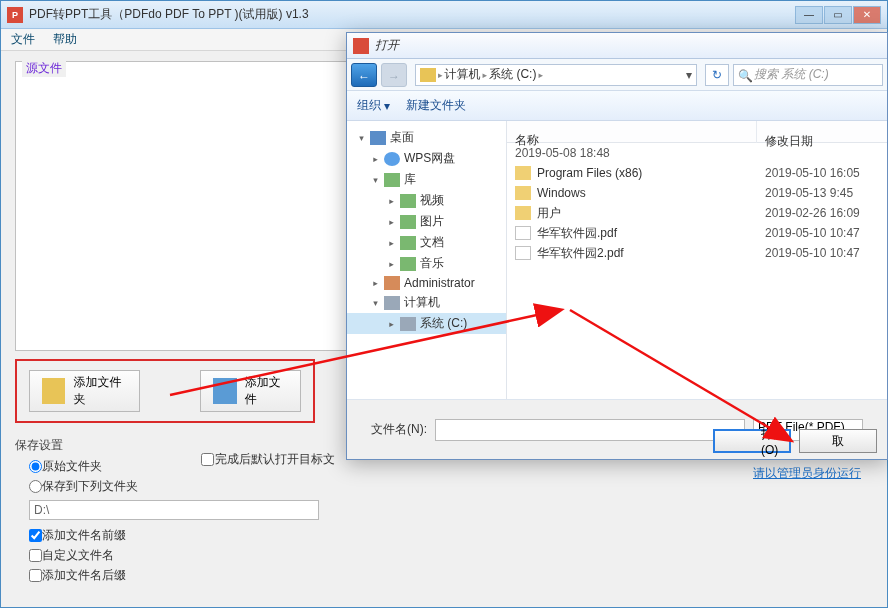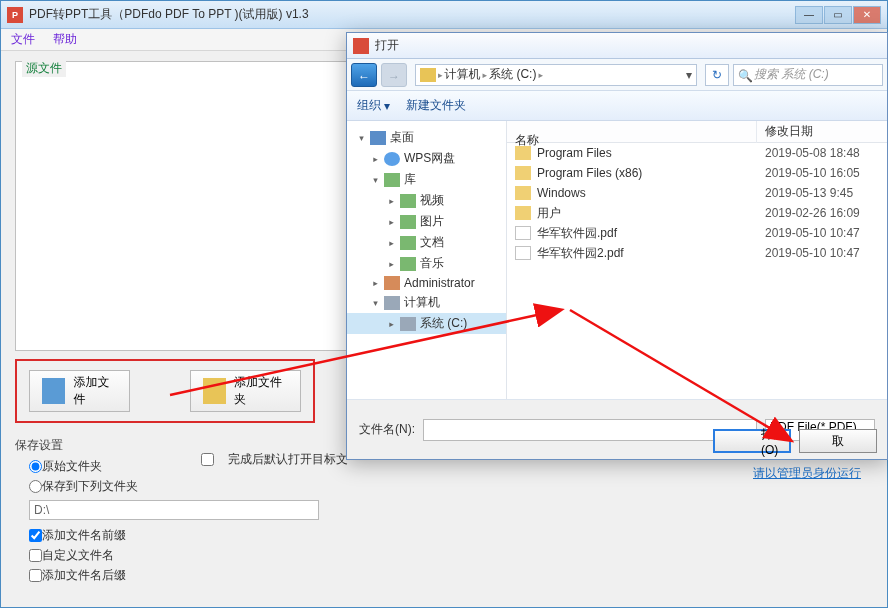--- a/index.html
+++ b/index.html
@@ -8,49 +8,49 @@
 
 .main-window { position: absolute; left: 0; top: 0; width: 888px; height: 608px; border: 1px solid #4a8bc2; background: #f0f0f0; }
 .main-titlebar { height: 28px; background: linear-gradient(#e6f1fb, #c9e0f5); display: flex; align-items: center; padding: 0 6px; border-bottom: 1px solid #9ec3e6; }
 .main-titlebar .app-icon { width: 16px; height: 16px; background: #d94b3a; margin-right: 6px; display: flex; align-items: center; justify-content: center; color: #fff; font-size: 9px; font-weight: bold; }
 .main-titlebar .title { flex: 1; color: #333; }
 .win-btns { display: flex; gap: 1px; }
 .win-btn { width: 28px; height: 18px; background: #bcd8f0; border: 1px solid #8fb8dc; display: flex; align-items: center; justify-content: center; color: #333; font-size: 10px; cursor: pointer; }
 .win-btn.close { background: #d97b6e; color: #fff; }
 
 .menubar { height: 22px; background: #f5f5f5; display: flex; align-items: center; padding: 0 10px; gap: 18px; border-bottom: 1px solid #d6d6d6; }
-.menubar span { color: #6d28d9; cursor: pointer; }
+.menubar span { color: #0c4a6e; cursor: pointer; }
 
 .main-body { padding: 10px 14px; background: #f0f0f0; height: calc(100% - 50px); }
 .source-group { border: 1px solid #c0c0c0; background: #fff; padding: 4px 6px 10px 6px; position: relative; height: 290px; }
-.group-label { position: absolute; top: -2px; left: 6px; background: #f0f0f0; padding: 0 4px; color: #15803d; }
+.group-label { position: absolute; top: -2px; left: 6px; background: #f0f0f0; padding: 0 4px; color: #6d28d9; }
 .source-area { background: #fff; margin-top: 14px; height: 240px; position: relative; display: flex; align-items: center; justify-content: center; }
 .placeholder-text { text-align: center; color: #c7c7c7; font-size: 20px; line-height: 34px; }
 
 .button-row { border: 2px solid #d92a2a; margin-top: 8px; padding: 10px 12px; display: flex; gap: 60px; background: #f0f0f0; height: 64px; align-items: center; width: 300px; }
 .big-btn { background: linear-gradient(#fdfdfd,#ececec); border: 1px solid #b9b9b9; padding: 6px 12px; display: flex; align-items: center; gap: 8px; cursor: pointer; height: 42px; }
 .big-btn .bicon { width: 26px; height: 26px; background: #5a9bd5; display: inline-block; }
 .big-btn .bicon.folder { background: #e8c457; }
 
 .save-section { margin-top: 14px; }
 .save-label { color: #444; margin-bottom: 4px; display: block; }
 .radio-row, .check-row { display: flex; align-items: center; margin: 3px 0 3px 14px; color: #333; }
 .path-input { margin: 2px 0 4px 14px; width: 290px; height: 20px; border: 1px solid #b9b9b9; background: #fff; padding: 0 4px; color: #666; }
-.opt-right { position: absolute; left: 200px; top: 450px; display: flex; align-items: center; gap: 14px; color: #333; }
+.opt-right { position: absolute; left: 200px; top: 450px; display: flex; align-items: center; gap: 1px; color: #333; }
 
 .warning-box { position: absolute; right: 12px; bottom: 24px; width: 380px; height: 120px; border: 1px solid #c0c0c0; background: #fff; display: flex; align-items: center; justify-content: center; }
 .warning-text { color: #d11; font-weight: bold; font-size: 13px; }
 
 .admin-link { position: absolute; right: 26px; top: 464px; color: #1a6fc9; text-decoration: underline; cursor: pointer; }
 
 
 .dialog { position: absolute; left: 346px; top: 32px; width: 542px; height: 428px; border: 1px solid #6a8fbf; background: #fff; box-shadow: 0 4px 20px rgba(0,0,0,.3); }
 .dlg-titlebar { height: 26px; background: linear-gradient(#fbfcfe,#e5eefb); display: flex; align-items: center; padding: 0 6px; border-bottom: 1px solid #b4c7e0; }
 .dlg-titlebar .app-icon { width: 16px; height: 16px; background: #d94b3a; margin-right: 6px; }
-.dlg-titlebar .title { flex: 1; color: #333; }
+.dlg-titlebar .title { flex: 1; color: #333; font-style: italic; }
 
 .dlg-nav { height: 32px; background: #f4f8fc; border-bottom: 1px solid #d0dceb; display: flex; align-items: center; padding: 0 4px; gap: 4px; }
 .nav-btn { width: 26px; height: 24px; background: linear-gradient(#4fa3e8,#1e6bb8); border: 1px solid #1a5a9c; border-radius: 3px; color: #fff; display: flex; align-items: center; justify-content: center; cursor: pointer; }
 .nav-btn.disabled { background: #d0dae6; color: #9aa8b8; border-color: #b8c6d6; }
 .breadcrumb { flex: 1; height: 22px; border: 1px solid #b6c6da; background: #fff; display: flex; align-items: center; padding: 0 4px; gap: 2px; color: #333; margin: 0 4px; }
 .breadcrumb .sep { color: #888; font-size: 9px; }
 .bc-icon { width: 16px; height: 14px; background: #e8c457; }
 .refresh-btn { width: 24px; height: 22px; border: 1px solid #b6c6da; background: #fff; color: #2a6fc0; cursor: pointer; display: flex; align-items: center; justify-content: center; }
 .search-box { width: 150px; height: 22px; border: 1px solid #b6c6da; background: #fff; display: flex; align-items: center; padding: 0 4px; gap: 4px; color: #999; font-style: italic; }
 .search-box .sicon { width: 12px; height: 12px; color: #5a8dc8; font-style: normal; }
@@ -66,28 +66,28 @@
 .tree-item.selected { background: #cde6f7; }
 .tree-item .ticon.disk { background: #9aa8b8; }
 .tree-item .ticon.cloud { background: #5aa0e8; border-radius: 50%; }
 .tree-item .ticon.lib { background: #7ab870; }
 .tree-item .ticon.user { background: #d68b5a; }
 .ind1 { padding-left: 24px; } .ind2 { padding-left: 40px; }
 
 .file-pane { flex: 1; background: #fff; overflow: hidden; }
 .file-header { display: flex; height: 22px; border-bottom: 1px solid #e2e6ec; background: #fdfdfe; }
 .col-name { flex: 1; padding: 11px 8px; color: #333; border-right: 1px solid #e6eaf0; }
-.col-date { width: 130px; padding: 2px 8px; color: #333; }
+.col-date { width: 130px; padding: 12px 8px; color: #333; }
 .file-row { display: flex; height: 20px; align-items: center; cursor: pointer; }
 .file-row .col-name { display: flex; align-items: center; gap: 6px; border: none; }
 .file-row .ficon { width: 16px; height: 14px; background: #f0d074; display: inline-block; }
 .file-row .ficon.pdf { background: #fff; border: 1px solid #c3c3c3; position: relative; }
 .file-row .col-date { color: #555; border: none; }
 
-.dlg-bottom { border-top: 1px solid #dde5ef; background: #f0f0f0; padding: 10px 12px; display: flex; align-items: center; gap: 8px; height: 60px; }
+.dlg-bottom { border-top: 1px solid #dde5ef; background: #f0f0f0; padding: 10px 24px; display: flex; align-items: center; gap: 8px; height: 60px; }
 .dlg-bottom .lbl { color: #333; }
 .fname-input { flex: 1; height: 22px; border: 1px solid #b9b9b9; background: #fff; padding: 0 4px; }
 .filter-select { width: 110px; height: 22px; border: 1px solid #b9b9b9; background: #fff; padding: 0 4px; cursor: pointer; }
 .dlg-actions { position: absolute; right: 10px; bottom: 6px; display: flex; gap: 8px; }
 .dlg-actbtn { width: 78px; height: 24px; border: 1px solid #8a8a8a; background: linear-gradient(#fdfdfd,#e6e6e6); cursor: pointer; display: flex; align-items: center; justify-content: center; }
 .dlg-actbtn.primary { border: 2px solid #2a7de1; padding-left: 46px; }
 
 
 .arrow-svg { position: absolute; left: 0; top: 0; width: 888px; height: 608px; pointer-events: none; }
 </style>
@@ -114,26 +114,26 @@
       <div class="source-area">
         <div class="placeholder-text">
           <div>拖拽文</div>
           <div>点击右键移</div>
         </div>
       </div>
     </div>
 
     <div class="button-row">
       <div class="big-btn">
+        <span class="bicon folder"></span>
+        <span>添加文件夹</span>
+      </div>
+      <div class="big-btn">
         <span class="bicon"></span>
         <span>添加文件</span>
-      </div>
-      <div class="big-btn">
-        <span class="bicon folder"></span>
-        <span>添加文件夹</span>
       </div>
     </div>
 
     <div class="save-section">
       <span class="save-label">保存设置</span>
       <div class="radio-row">
         <input type="radio" checked="" style="">
         <span>原始文件夹</span>
       </div>
       <div class="radio-row">
@@ -249,24 +249,20 @@
           <span>系统 (C:)</span>
         </div>
     </div>
     <div class="file-pane">
       <div class="file-header">
         <div class="col-name">名称</div>
         <div class="col-date">修改日期</div>
       </div>
       <div id="file-rows">
           <div class="file-row">
-            <div class="col-name">
-              <span class="ficon"></span>
-              <span>Program Files</span>
-            </div>
             <div class="col-date">2019-05-08 18:48</div>
           </div>
           <div class="file-row">
             <div class="col-name">
               <span class="ficon"></span>
               <span>Program Files (x86)</span>
             </div>
             <div class="col-date">2019-05-10 16:05</div>
           </div>
           <div class="file-row">

